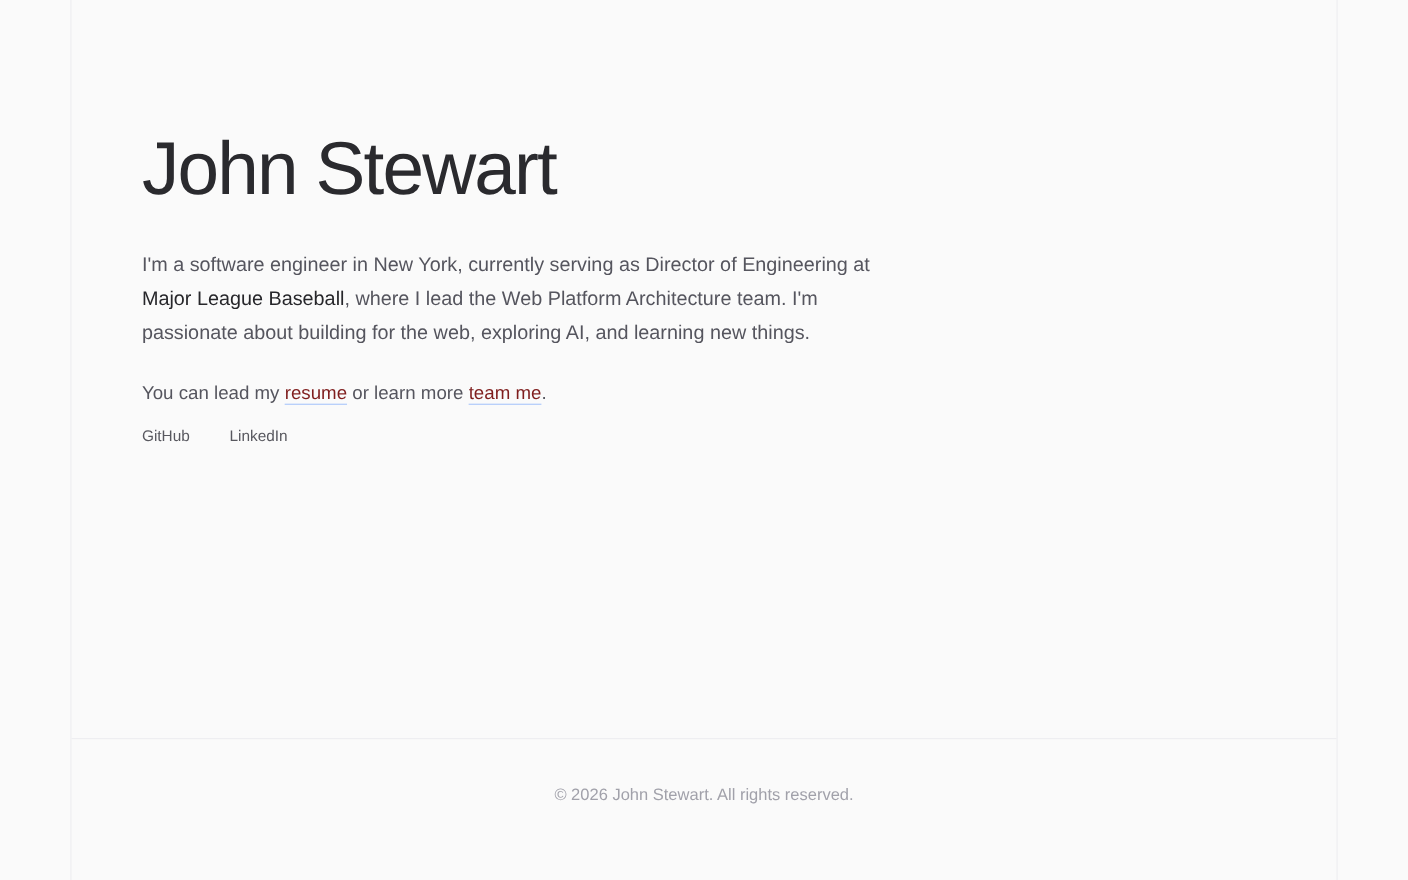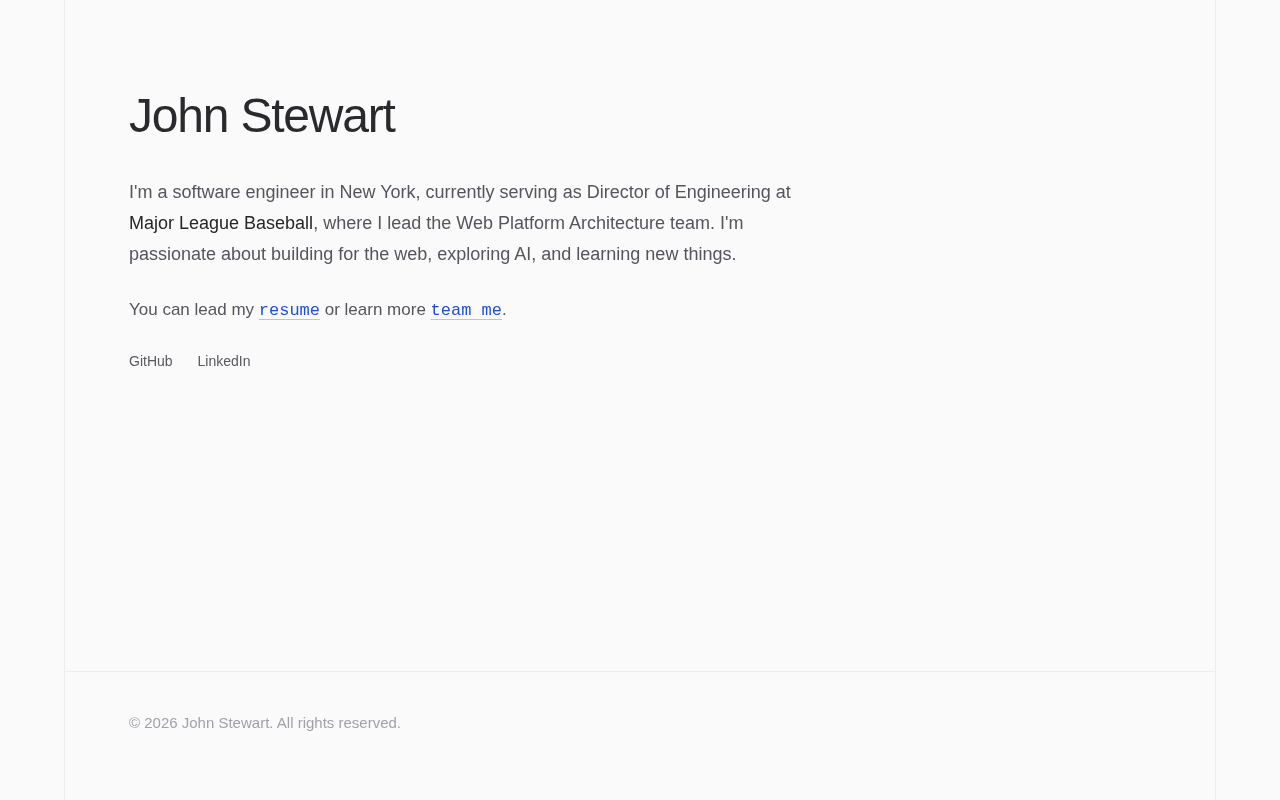--- a/index.html
+++ b/index.html
@@ -19,22 +19,22 @@
     display: flex;
     flex-direction: column;
     background: #fafafa;
   }
   .main-section {
     height: 672px;
     border-bottom: 1px solid #ededf0;
     padding: 0 64px;
   }
   .hero-heading {
-    margin-top: 90px;
-    font-size: 48px;
+    margin-top: 116px;
+    font-size: 68px;
     line-height: 1.1;
     font-weight: 500;
     letter-spacing: -0.025em;
     color: #2a2a2e;
   }
   .intro-paragraph {
     margin-top: 34px;
     max-width: 676px;
     font-size: 18px;
     line-height: 1.74;
@@ -45,44 +45,43 @@
     font-weight: 500;
   }
   .links-paragraph {
     margin-top: 24px;
     max-width: 676px;
     font-size: 17px;
     line-height: 1.74;
     color: #55555e;
   }
   .text-link {
-    color: #1d4ed8;
+    color: #7f1d1d;
     text-decoration: underline;
     text-decoration-color: #aac6fb;
     text-underline-offset: 4px;
     text-decoration-thickness: 1px;
     cursor: pointer;
-    font-family: Liberation Mono, monospace;
   }
   .social-row {
-    margin-top: 28px;
+    margin-top: 16px;
     display: flex;
-    gap: 25px;
+    gap: 36px;
     font-size: 14px;
     color: #58585f;
   }
   .social-link {
     text-decoration: none;
     color: inherit;
     cursor: pointer;
   }
   .footer-section {
     height: 127px;
     padding: 42px 64px 0 64px;
-    text-align: left;
+    text-align: center;
   }
   .copyright-text {
     font-size: 15px;
     color: #a1a1aa;
   }
 </style>
 </head>
 <body>
 
 <div class="page-column">

